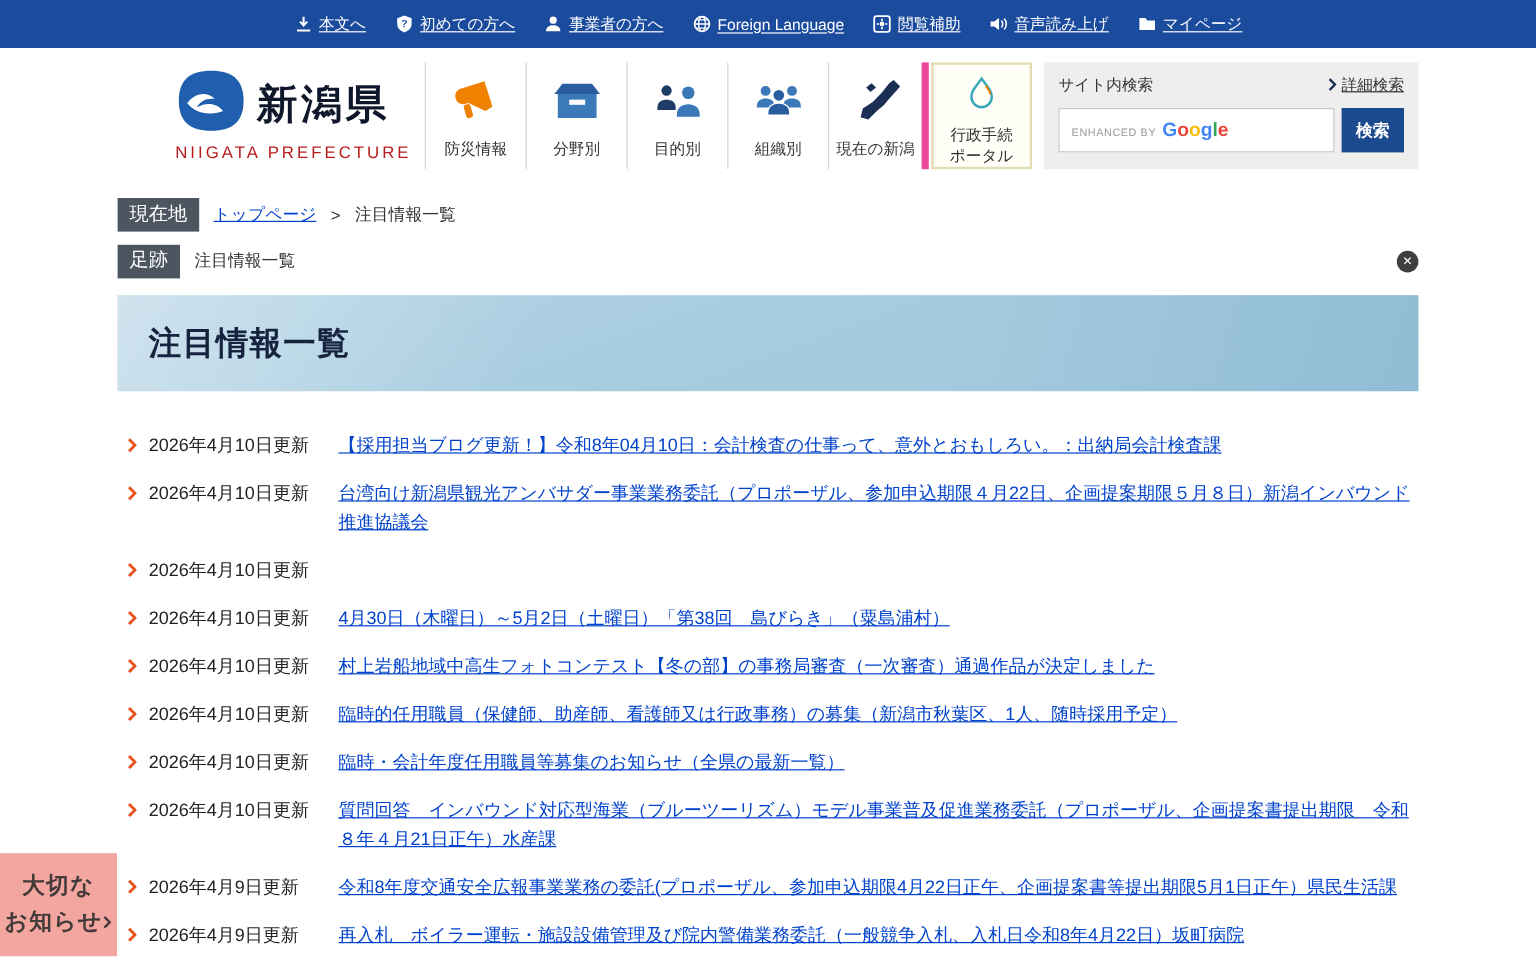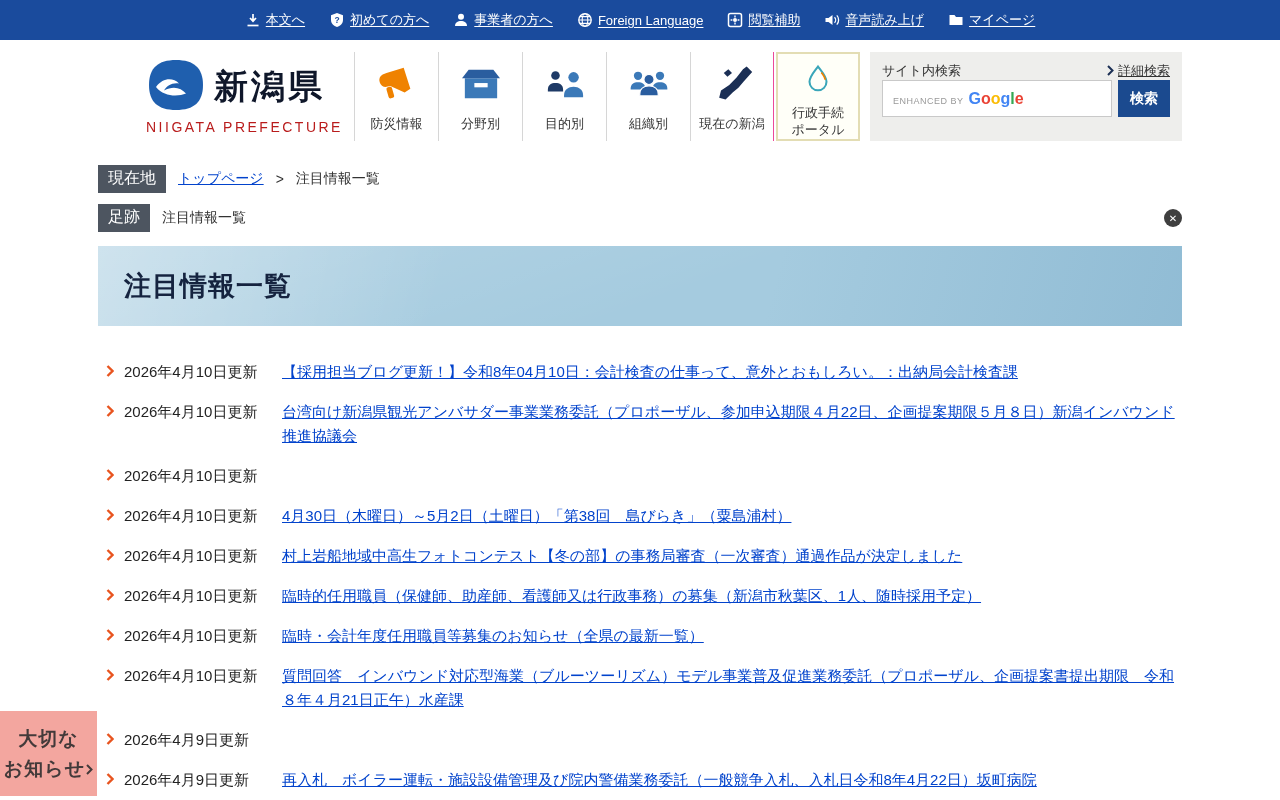--- a/index.html
+++ b/index.html
@@ -21,35 +21,35 @@
   .logo-block { width:256px; padding-left:48px; display:flex; flex-direction:column;
                 justify-content:center; text-decoration:none; color:#111; }
   .logo-row { display:flex; align-items:center; gap:8px; }
   .logo-title { font-size:34px; font-weight:bold; letter-spacing:3px; color:#0f172a; }
   .logo-sub { font-size:14px; letter-spacing:2.5px; color:#b91c1c; margin-top:4px; }
 
   .nav-block { display:flex; }
   .nav-item { width:84px; border-left:1px solid #d6d6d6; display:flex; flex-direction:column;
               align-items:center; justify-content:flex-end; padding:6px 2px 8px;
               text-decoration:none; }
-  .nav-item:nth-of-type(5) { border-right:1px solid #ec4899; }
+  .nav-item:nth-of-type(5) { border-right:6px solid #ec4899; }
   .nav-icon { height:52px; display:flex; align-items:center; justify-content:center; }
   .nav-label { font-size:13px; color:#333; margin-top:5px; white-space:nowrap; }
 
   .portal-box { width:84px; border:2px solid #e3ddb4; background:#fffff8;
                 display:flex; flex-direction:column; align-items:center; justify-content:flex-end;
                 text-decoration:none; margin-left:2px; }
   .portal-box .nav-label { line-height:1.3; text-align:center; margin-top:3px; }
 
   .search-block { flex:1; margin-left:10px; background:#eeeeec; padding:10px 12px; }
   .search-top { display:flex; justify-content:space-between; align-items:center;
                 font-size:13px; color:#333; }
   .adv-link { color:#333; font-size:13px; text-decoration:underline; display:flex;
               align-items:center; gap:4px; }
-  .search-row { display:flex; gap:6px; }
+  .search-row { display:flex; gap:6px; margin-top:10px; }
   .search-input-wrap { flex:1; position:relative; background:#fff; border:1px solid #c9c9c9;
                        height:37px; }
   .branding { position:absolute; left:10px; top:50%; transform:translateY(-50%);
               display:flex; align-items:baseline; gap:5px; pointer-events:none; }
   .branding .prefix { font-size:9px; color:#999; text-transform:uppercase; letter-spacing:.5px; }
   .branding .brand { font-size:16px; font-weight:bold; }
   .search-input-wrap input { position:absolute; inset:0; width:100%; height:100%; border:none;
                              background:transparent; outline:none; padding:0 8px; font-size:14px; }
   .search-btn { width:52px; height:37px; background:#1b4a8f; color:#fff; font-size:14px;
                 font-weight:bold; border:none; cursor:pointer;
@@ -372,20 +372,21 @@
     <a class="news-link">質問回答　インバウンド対応型海業（ブルーツーリズム）モデル事業普及促進業務委託（プロポーザル、企画提案書提出期限　令和８年４月21日正午）水産課</a>
   </div>
 
   <div class="news-item">
     <span class="chev">
       <svg width="8" height="12" viewBox="0 0 8 12">
           <path d="M1.5 1l5 5-5 5" stroke="#e8541f" stroke-width="2.4" fill="none"></path>
         </svg>
     </span>
     <span class="news-date">2026年4月9日更新</span>
+    <a class="news-link">令和8年度交通安全広報事業業務の委託(プロポーザル、参加申込期限4月22日正午、企画提案書等提出期限5月1日正午）県民生活課</a>
   </div>
 
   <div class="news-item">
     <span class="chev">
       <svg width="8" height="12" viewBox="0 0 8 12">
           <path d="M1.5 1l5 5-5 5" stroke="#e8541f" stroke-width="2.4" fill="none"></path>
         </svg>
     </span>
     <span class="news-date">2026年4月9日更新</span>
     <a class="news-link">再入札　ボイラー運転・施設設備管理及び院内警備業務委託（一般競争入札、入札日令和8年4月22日）坂町病院</a>

